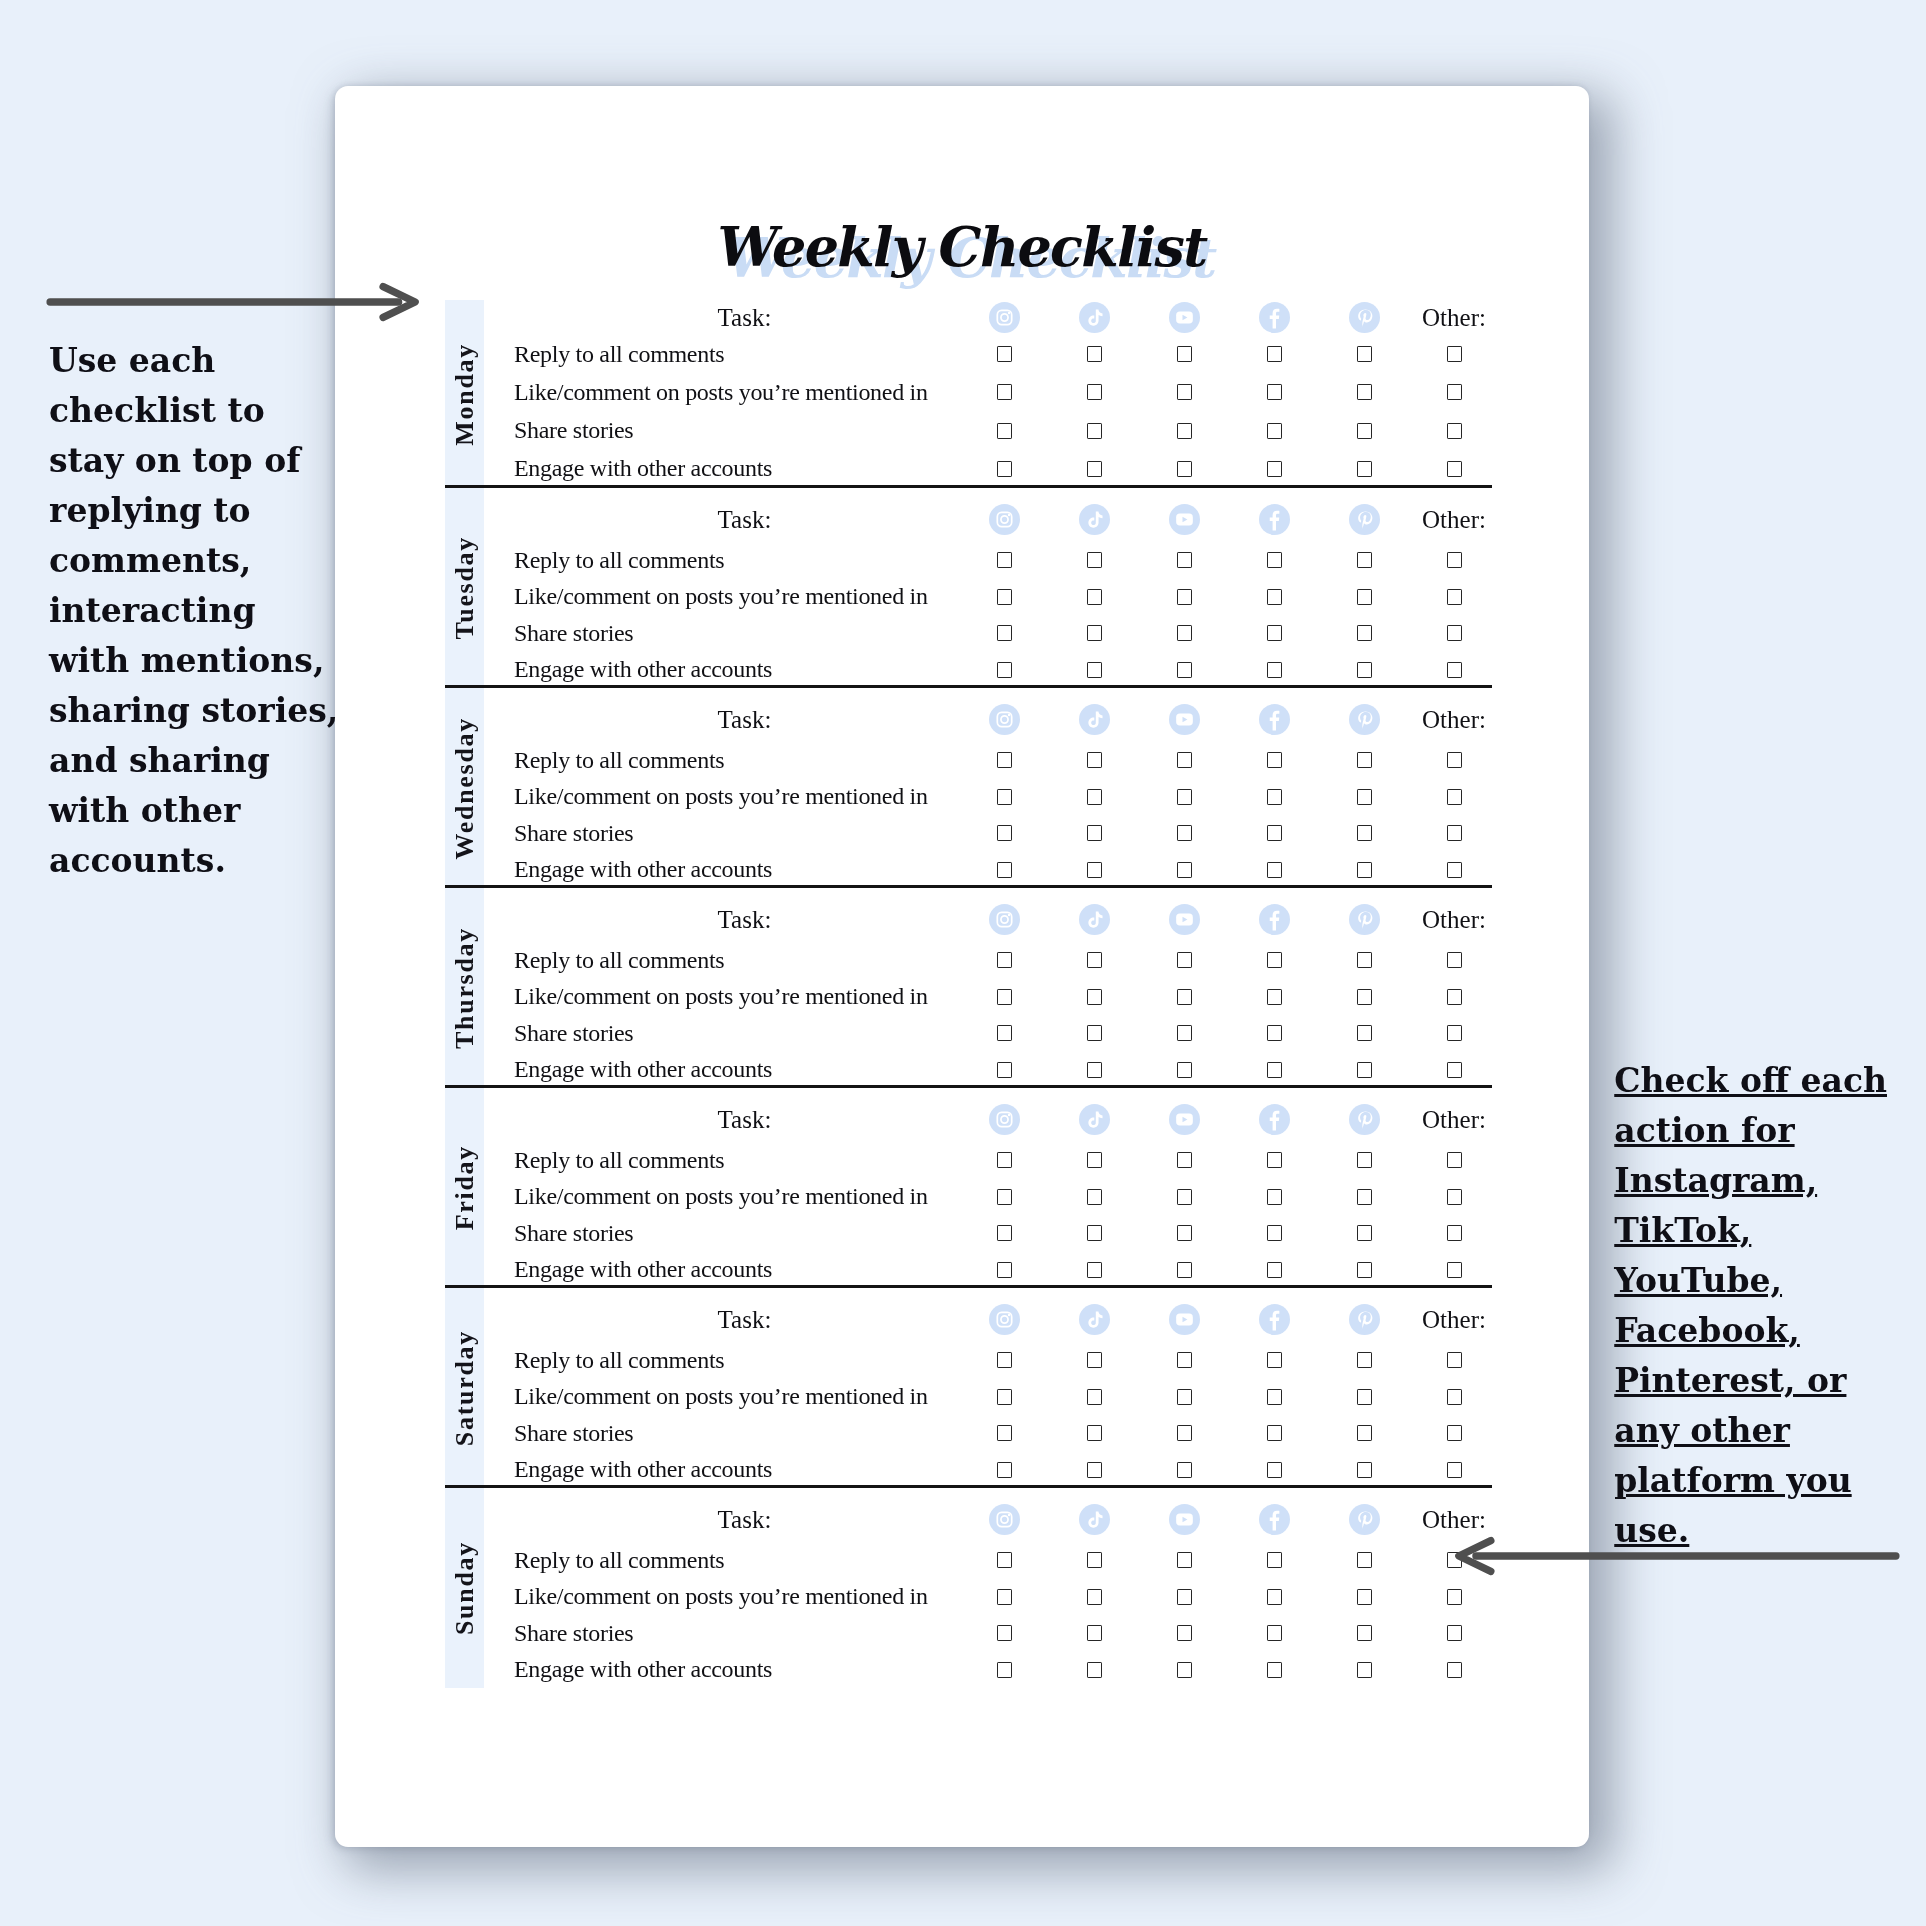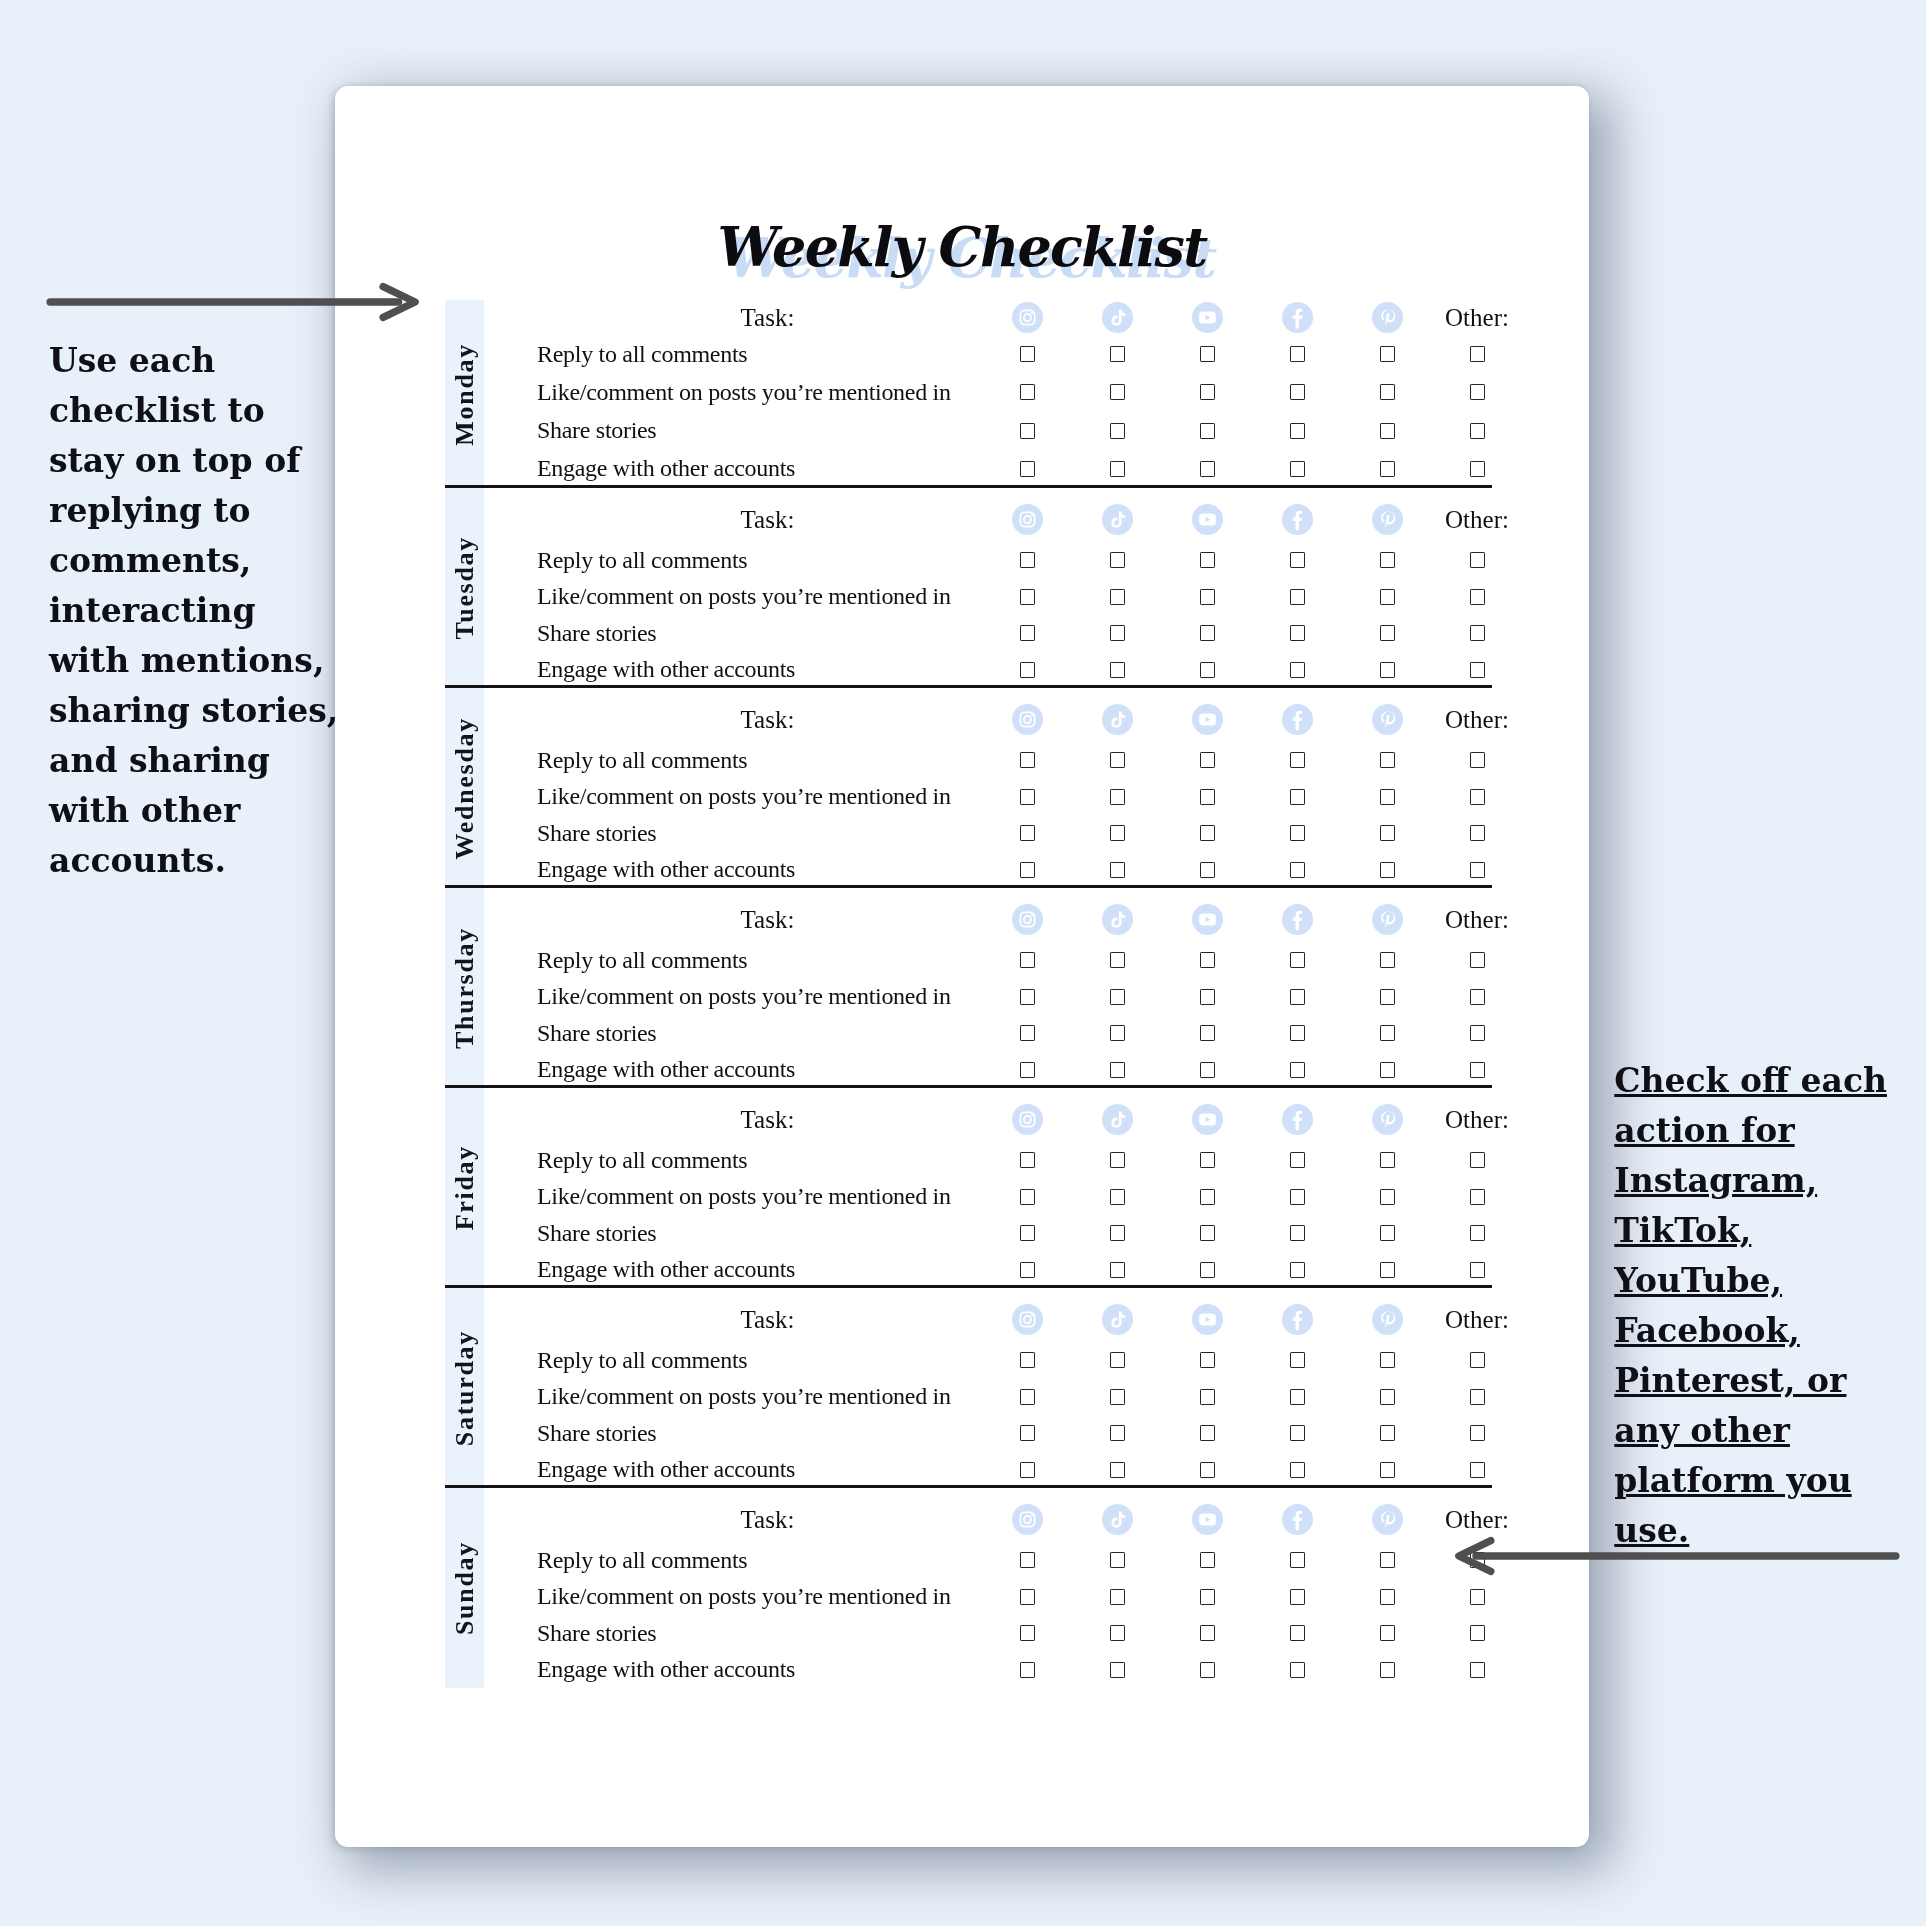--- a/index.html
+++ b/index.html
@@ -37,21 +37,21 @@
   }
   .day-strip{
     width:39px;flex:none;background:var(--strip);
     display:flex;align-items:center;justify-content:center;
   }
   .day-label{
     writing-mode:vertical-rl;transform:rotate(180deg);
     font-weight:bold;font-size:26px;letter-spacing:1.7px;color:#14141a;
     font-family:"Liberation Serif",serif;white-space:nowrap;
   }
-  .day-grid{flex:1;display:flex;flex-direction:column;padding-left:23px;}
+  .day-grid{flex:1;display:flex;flex-direction:column;}
   .row{display:flex;align-items:center;}
   .header-row{flex:none;height:35px;}
   .day-block:not(.first) .header-row{height:54px;padding-top:9px;}
   .task-row{flex:1;}
   .task-cell{width:475px;flex:none;}
   .task-row .task-cell{padding-left:30px;font-family:Liberation Serif, serif;}
   .header-row .task-cell{display:flex;justify-content:center;padding-left:46px;}
   .task-header,.other-header{font-size:25px;white-space:nowrap;}
   .task-label{font-size:24px;white-space:nowrap;letter-spacing:-0.3px;}
   .col{width:90px;flex:none;display:flex;align-items:center;justify-content:center;}

